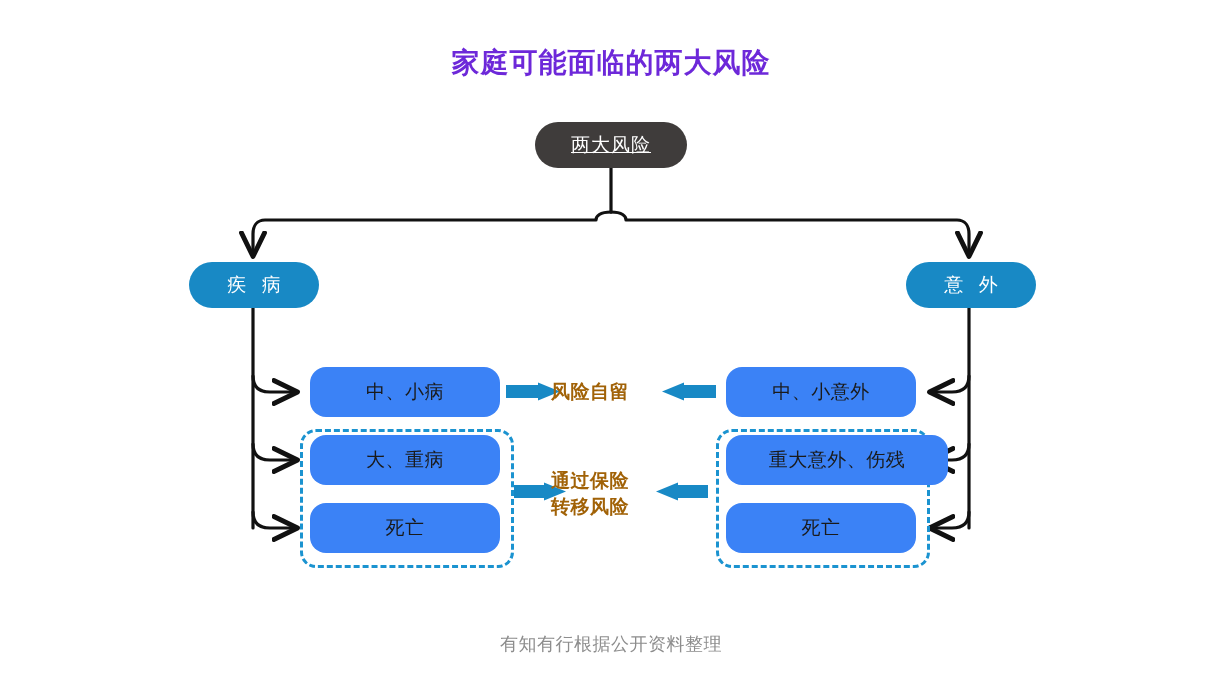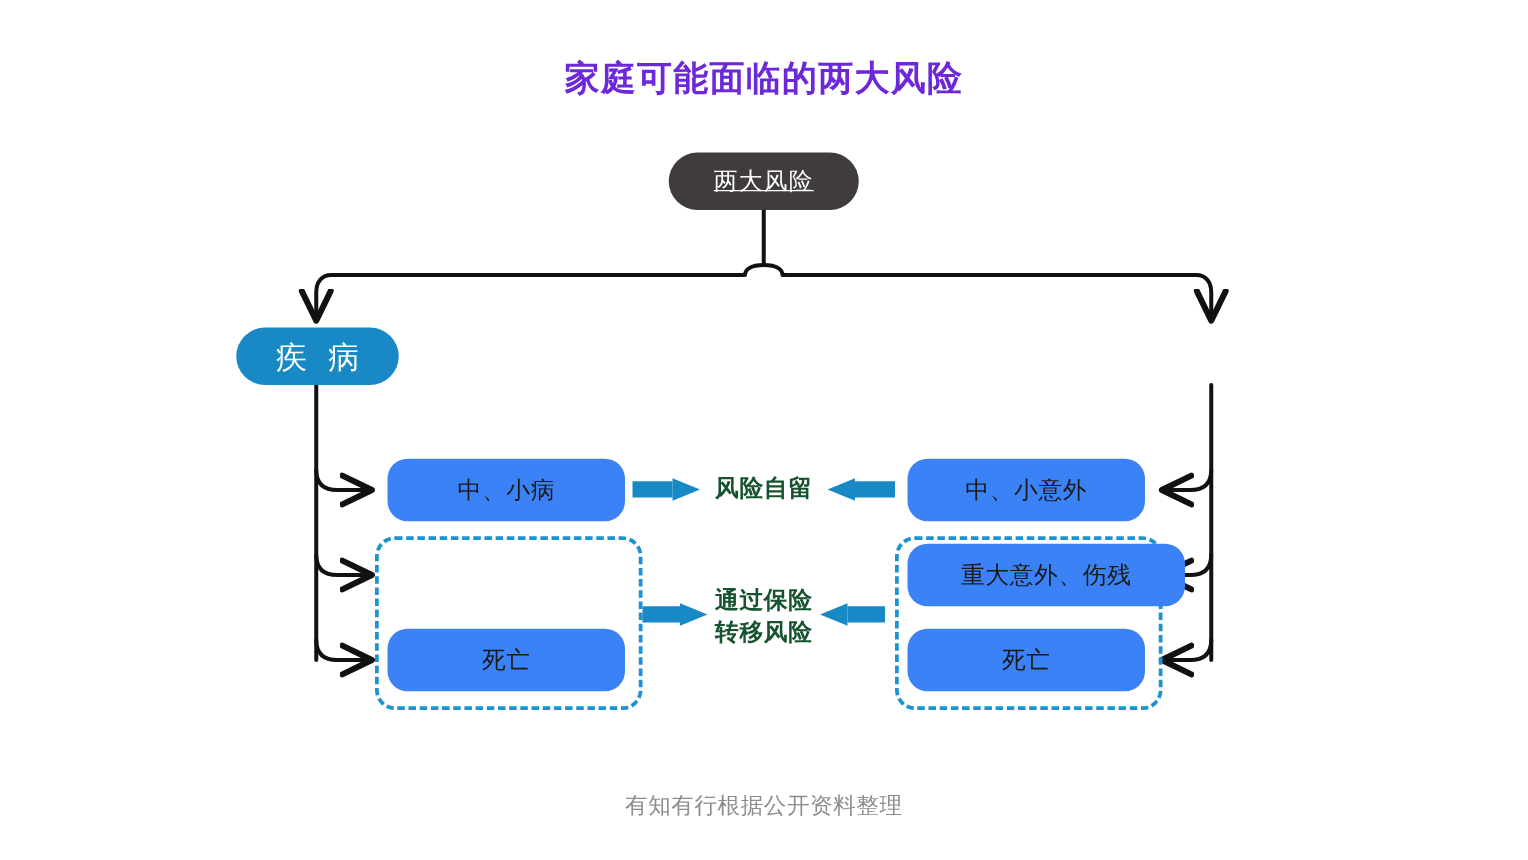--- a/index.html
+++ b/index.html
@@ -64,21 +64,21 @@
 
   
   .branch-pill {
     position: absolute;
     top: 262px;
     width: 130px;
     height: 46px;
     background: #1889c5;
     border-radius: 23px;
     color: #ffffff;
-    font-size: 25px;
+    font-size: 19px;
     letter-spacing: 5px;
     text-indent: 5px;
     display: flex;
     align-items: center;
     justify-content: center;
   }
   .branch-left  { left: 189px; }
   .branch-right { left: 906px; }
 
   
@@ -107,24 +107,23 @@
   .leaf-l1 { left: 310px; top: 367px; width: 190px; }
   .leaf-l2 { left: 310px; top: 435px; width: 190px; }
   .leaf-l3 { left: 310px; top: 503px; width: 190px; }
   .leaf-r1 { left: 726px; top: 367px; width: 190px; }
   .leaf-r2 { left: 726px; top: 435px; width: 222px; }
   .leaf-r3 { left: 726px; top: 503px; width: 190px; }
 
   
   .outcome {
     position: absolute;
-    text-align: center;
     font-size: 19px;
     font-weight: bold;
-    color: #14532d;
+    color: #a16207;
     line-height: 26px;
     letter-spacing: 0.5px;
   }
   .outcome-1 { left: 551px; top: 379px; width: 120px; }
   .outcome-2 { left: 551px; top: 468px; width: 120px; }
   .outcome-2 span { display: block; }
 
   
   .footer {
     position: absolute;
@@ -190,25 +189,27 @@
 
     <g>
       <rect x="678" y="485" width="30" height="13" fill="#1889c5"></rect>
       <polygon points="678,482.5 656,491.5 678,500.5" fill="#1889c5"></polygon>
     </g>
   </svg>
 
   <div class="root-node">两大风险</div>
 
   <div class="branch-pill branch-left">疾 病</div>
+  <div class="branch-pill branch-right">意 外</div>
 
   <div class="dash-group dash-left"></div>
   <div class="dash-group dash-right"></div>
 
   <div class="leaf leaf-l1">中、小病</div>
+  <div class="leaf leaf-l2">大、重病</div>
   <div class="leaf leaf-l3">死亡</div>
 
   <div class="leaf leaf-r1">中、小意外</div>
   <div class="leaf leaf-r2">重大意外、伤残</div>
   <div class="leaf leaf-r3">死亡</div>
 
   <div class="outcome outcome-1">风险自留</div>
   <div class="outcome outcome-2">
     <span>通过保险</span>
     <span>转移风险</span>

